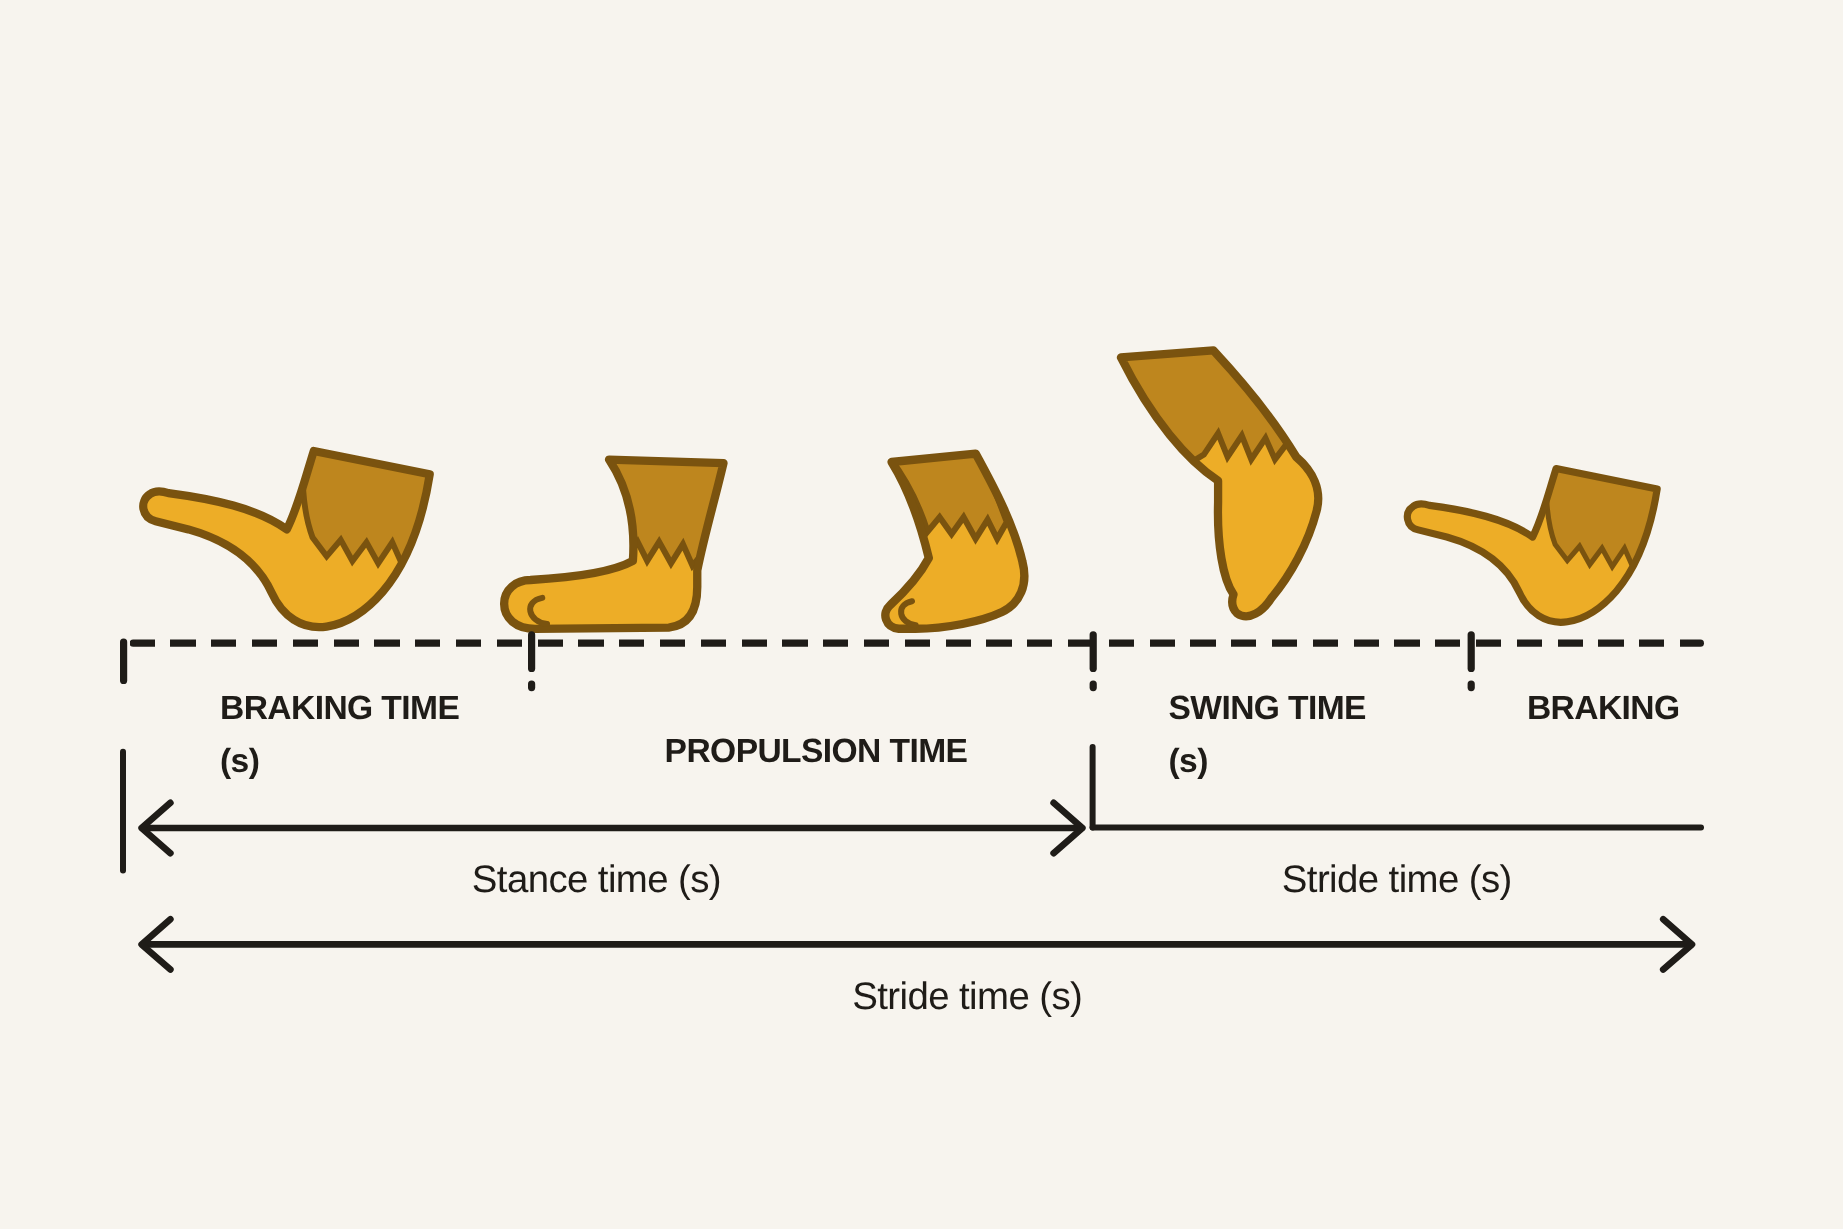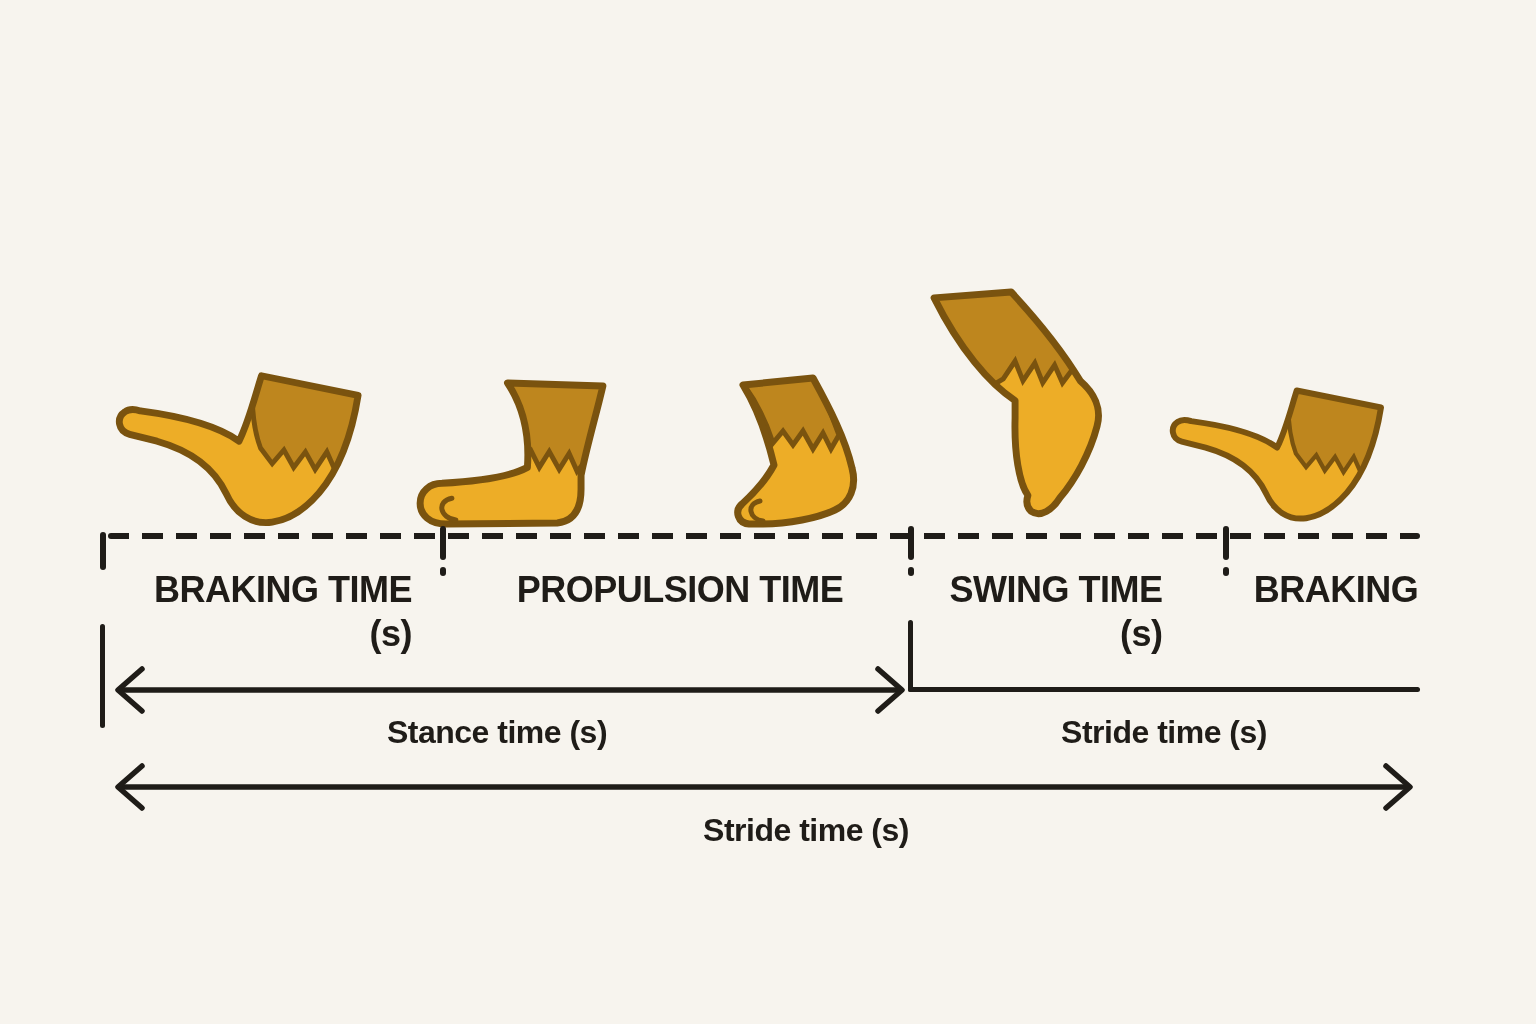--- a/index.html
+++ b/index.html
@@ -21,27 +21,27 @@
   .dashline{
     left:108px;top:533px;width:1312px;height:6px;
     background:repeating-linear-gradient(90deg,var(--ink) 0 21px,transparent 21px 34px);
     border-radius:3px;
   }
   .tick{width:6px;background:var(--ink);border-radius:3px;}
   .tick-dot{width:6px;height:9px;background:var(--ink);border-radius:3px;}
   
   .phase-label{
     top:568px;transform:translateX(-50%);
-    font-size:36px;font-weight:700;letter-spacing:-0.5px;
-    line-height:44px;text-align:right;white-space:nowrap;
+    font-size:28px;font-weight:700;letter-spacing:-0.5px;
+    line-height:44px;text-align:left;white-space:nowrap;
   }
   
   .measure-label{
     transform:translateX(-50%);
-    font-size:32px;font-weight:700;letter-spacing:-0.5px;
+    font-size:32px;font-weight:400;letter-spacing:-0.5px;
     white-space:nowrap;
   }
   .vline,.hline{background:var(--ink);border-radius:2.5px;}
   svg{display:block;overflow:visible;}
   .sock-fill{fill:var(--sock-gold);}
   .leg-fill{fill:var(--leg-gold);stroke:var(--outline-brown);stroke-width:5;}
   .sock-outline{fill:none;stroke:var(--outline-brown);stroke-width:7;stroke-linejoin:round;}
   .toe-line{fill:none;stroke:var(--outline-brown);stroke-width:5;stroke-linecap:round;}
   .arrow-stroke{stroke:var(--ink);stroke-width:5.5;fill:none;stroke-linecap:round;stroke-linejoin:round;}
 </style>
@@ -111,21 +111,21 @@
 <div class="abs tick-dot" style="left:440px;top:567px;"></div>
 <div class="abs tick" style="left:908px;top:526px;height:34px;"></div>
 <div class="abs tick-dot" style="left:908px;top:567px;"></div>
 <div class="abs tick" style="left:1223px;top:526px;height:34px;"></div>
 <div class="abs tick-dot" style="left:1223px;top:567px;"></div>
 
 <div class="abs phase-label" style="left:283px;">
   <div>BRAKING TIME</div>
   <div>(s)</div>
 </div>
-<div class="abs phase-label" style="left:680px;">
+<div class="abs phase-label" style="left:680px;margin-top:36px;">
   <div>PROPULSION TIME</div>
 </div>
 <div class="abs phase-label" style="left:1056px;">
   <div>SWING TIME</div>
   <div>(s)</div>
 </div>
 <div class="abs phase-label" style="left:1336px;">
   <div>BRAKING</div>
 </div>
 

